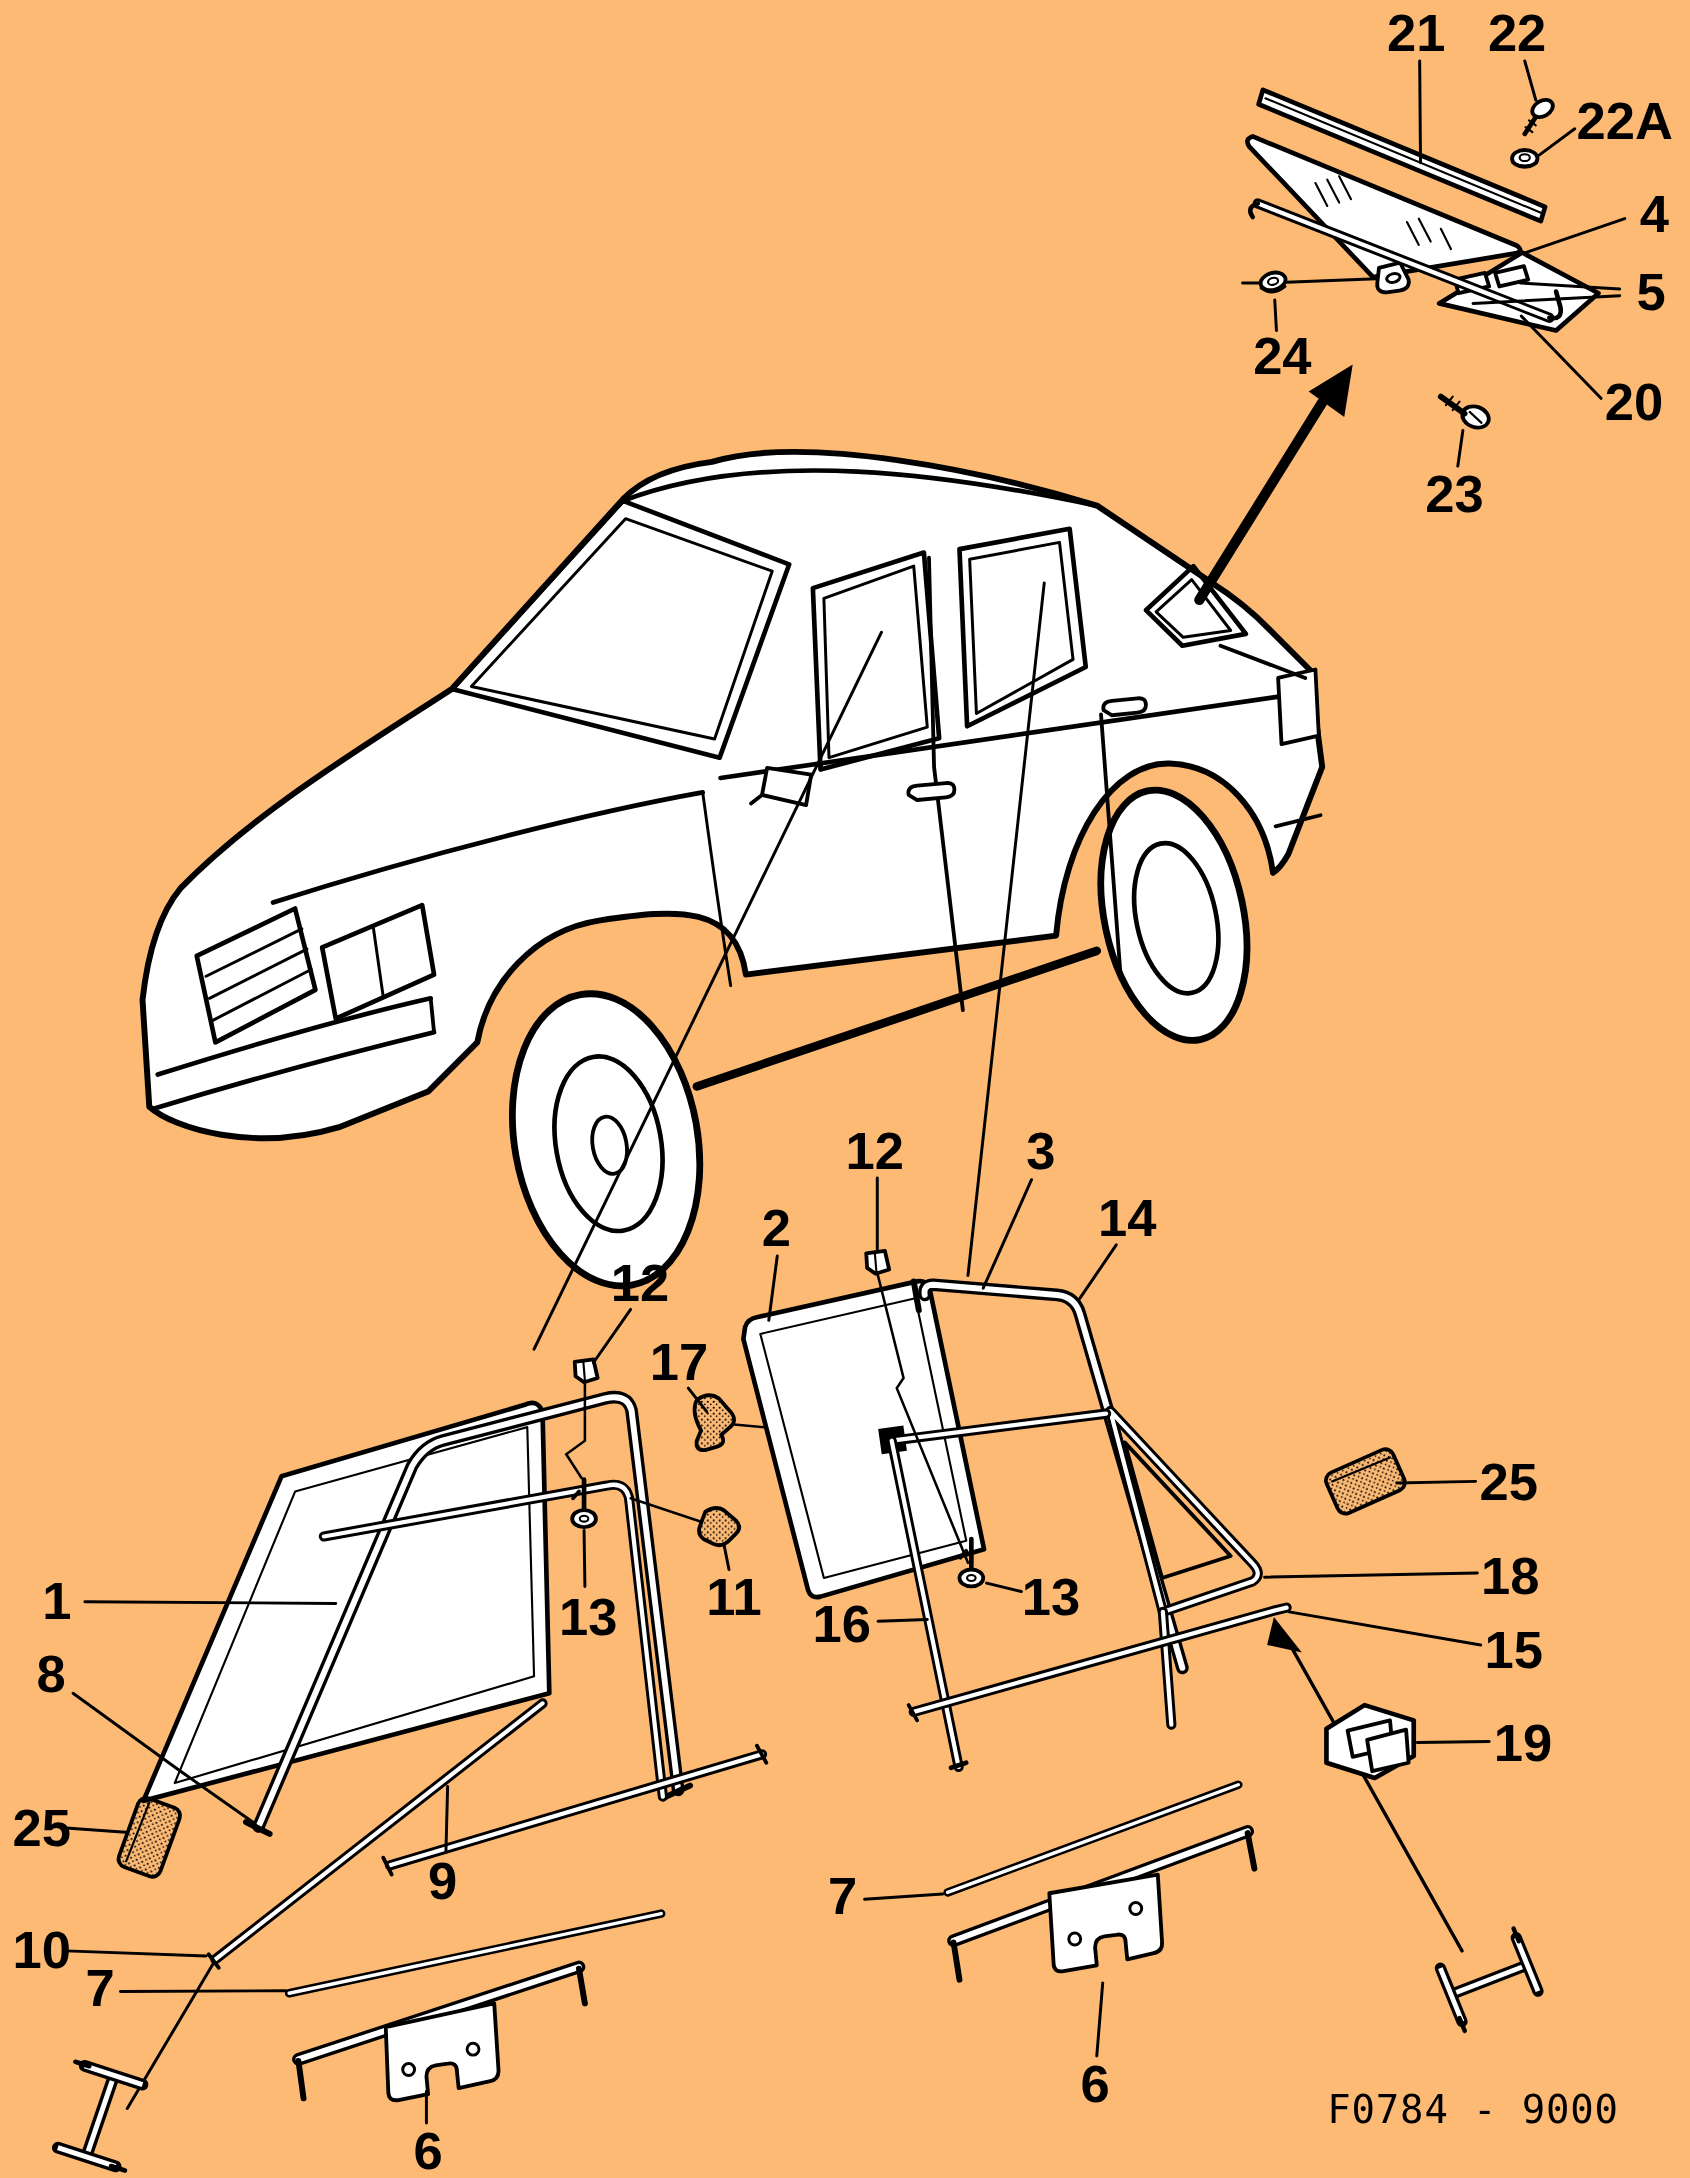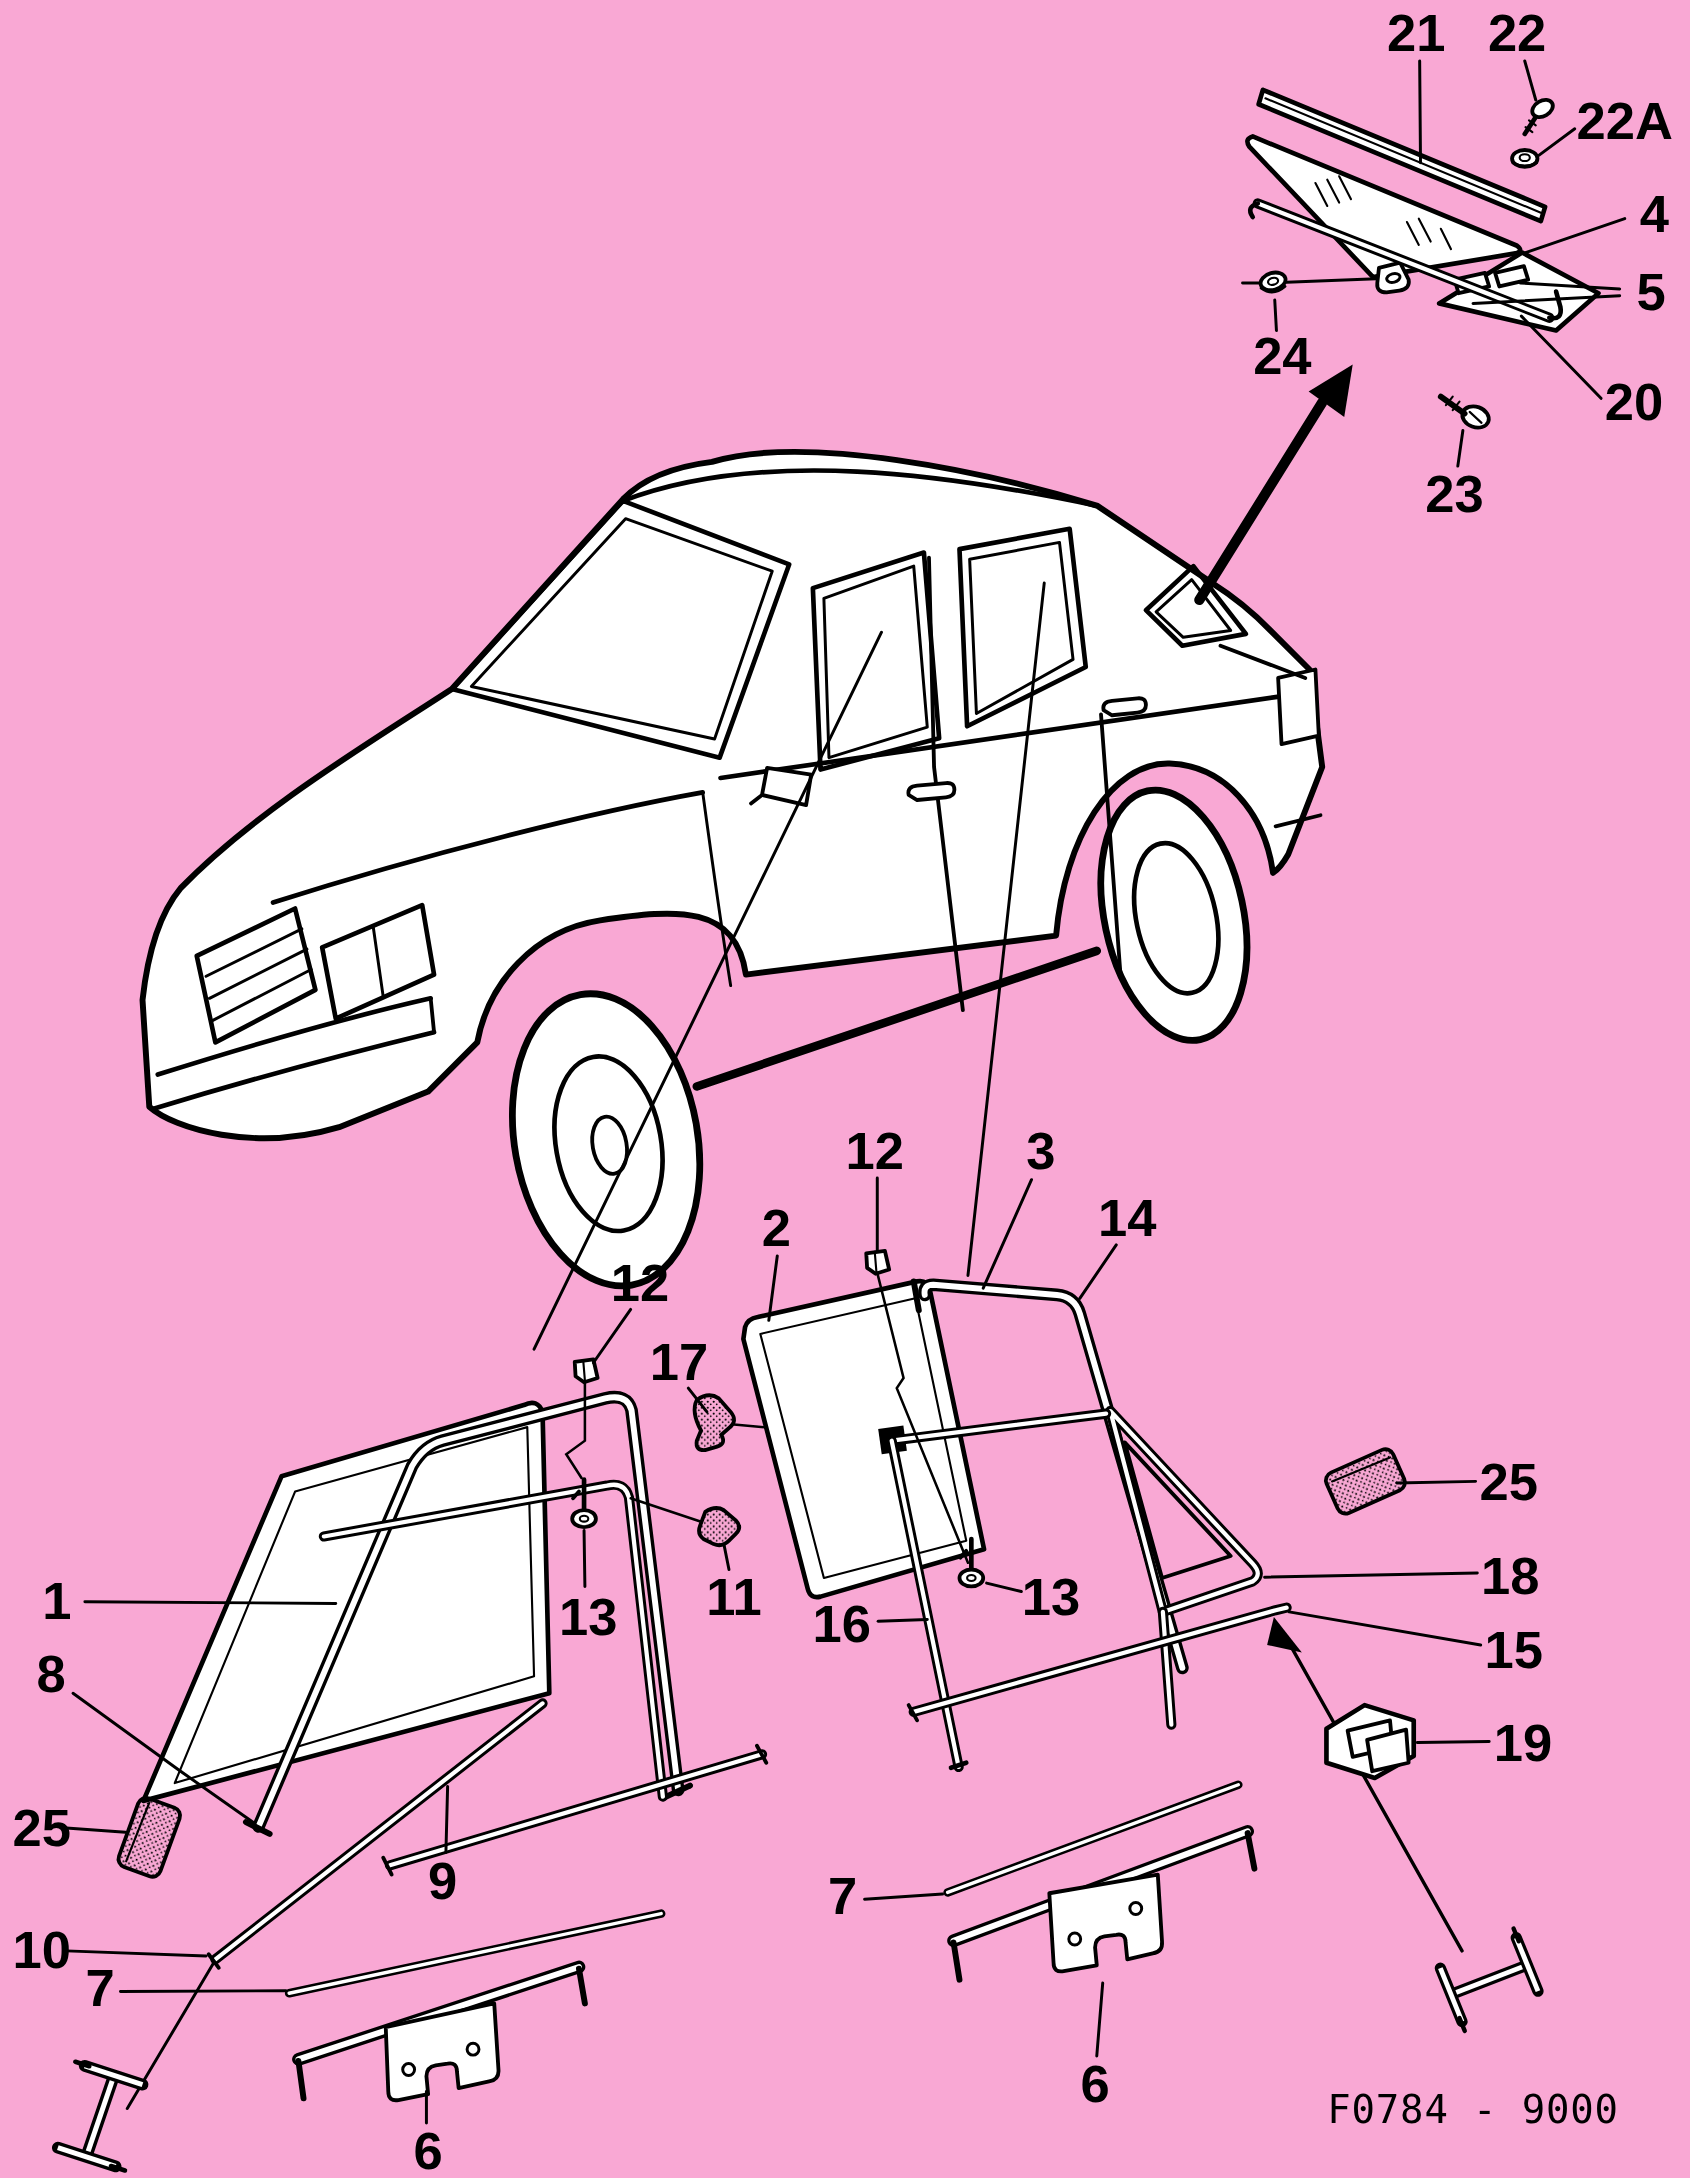--- a/index.html
+++ b/index.html
@@ -1,16 +1,16 @@
 <!DOCTYPE html>
 <html style="font-size:13.6px"><head>
 <meta charset="utf-8">
 <style>
   html,body{margin:0;padding:0;background:#fff;}
-  .stage{position:relative;width:1691px;height:2178px;background:#f9a8d4;overflow:hidden;}
+  .stage{position:relative;width:1691px;height:2178px;background:#fdba74;overflow:hidden;}
   svg{position:absolute;left:0;top:0;}
   .ln{stroke:#000;fill:none;stroke-linecap:round;stroke-linejoin:round;}
   .w2{stroke-width:2.5}.w3{stroke-width:3.5}.w4{stroke-width:4.5}.w5{stroke-width:5.5}
   .w7{stroke-width:7}.w8{stroke-width:8}.w10{stroke-width:10}
   .fillw{fill:#fff;}
   .dout{stroke:#000;stroke-width:15;fill:none;stroke-linecap:round;stroke-linejoin:round;}
   .din{stroke:#fff;stroke-width:7;fill:none;stroke-linecap:round;stroke-linejoin:round;}
   .dout2{stroke:#000;stroke-width:12;fill:none;stroke-linecap:round;stroke-linejoin:round;}
   .din2{stroke:#fff;stroke-width:5;fill:none;stroke-linecap:round;stroke-linejoin:round;}
   .dout3{stroke:#000;stroke-width:10;fill:none;stroke-linecap:round;stroke-linejoin:round;}

